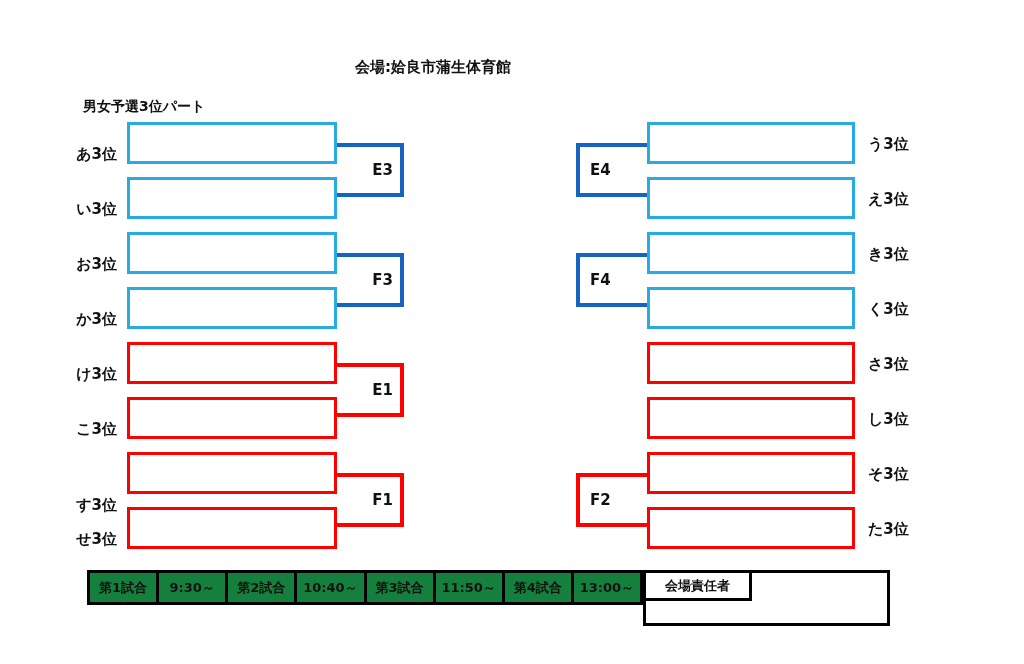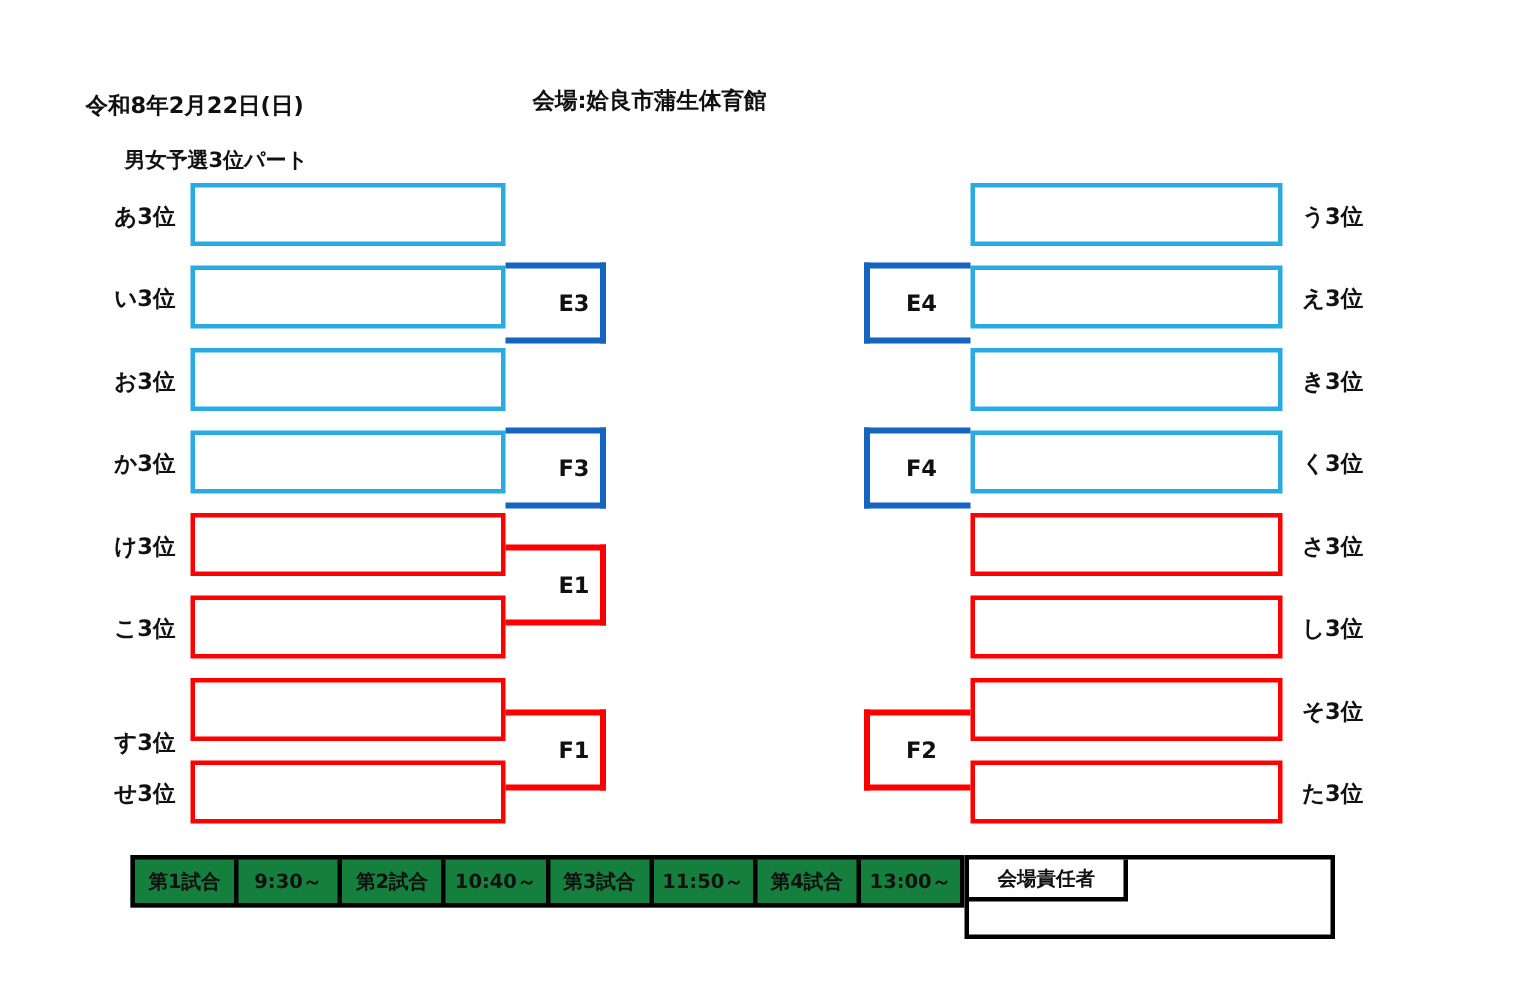--- a/index.html
+++ b/index.html
@@ -7,33 +7,33 @@
     position:relative;width:1024px;height:664px;background:#ffffff;
     font-family:"DejaVu Sans","Liberation Sans",sans-serif;
     font-weight:bold;color:#111;overflow:hidden;
   }
   .hdr{position:absolute;white-space:nowrap;}
   .date{left:57px;top:61px;font-size:15px;}
   .venue{left:355px;top:58px;font-size:15px;}
   .section{left:83px;top:98px;font-size:14px;}
 
   .seed{position:absolute;font-size:15px;height:18px;line-height:18px;white-space:nowrap;}
-  .seed.l{left:30px;width:87px;text-align:right;}
+  .seed.l{left:30px;width:87px;text-align:right;margin-top:10px;}
   .seed.r{left:868px;width:110px;text-align:left;}
 
   .slot{position:absolute;width:210px;height:42px;background:#fff;border:3px solid #000;box-sizing:border-box;}
   .slot.l{left:127px;}
   .slot.r{left:647px;width:208px;}
   .slot.cyan{border-color:var(--light-blue,#29ABE2);}
   .slot.red{border-color:var(--red,#FF0000);}
 
   .brk{position:absolute;height:54px;box-sizing:border-box;display:flex;align-items:center;}
   .brk.bl{left:337px;width:67px;border:4px solid #000;border-left:none;justify-content:flex-end;padding-right:7px;}
-  .brk.br{left:576px;width:71px;border:4px solid #000;border-right:none;justify-content:flex-start;padding-left:24px;}
-  .brk.blue{border-color:var(--dark-blue,#1565C0);margin-top:32px;}
+  .brk.br{left:576px;width:71px;border:4px solid #000;border-right:none;justify-content:flex-start;padding-left:10px;}
+  .brk.blue{border-color:var(--dark-blue,#1565C0);}
   .brk.red{border-color:var(--red,#FF0000);}
   .mcode{font-size:15px;white-space:nowrap;}
 
   .sched{position:absolute;left:87px;top:570px;width:556px;height:35px;display:flex;
          border:3px solid #000;box-sizing:border-box;background:#15803d;}
   .scell{flex:1;display:flex;align-items:center;justify-content:center;font-size:13px;
          border-left:3px solid #000;white-space:nowrap;}
   .scell:first-child{border-left:none;}
 
   .offi{position:absolute;left:643px;top:570px;width:247px;height:56px;
@@ -41,21 +41,20 @@
         display:grid;grid-template-columns:106px 1fr;grid-template-rows:1fr 1fr;}
   .ocell{display:flex;align-items:center;justify-content:center;font-size:13px;white-space:nowrap;}
   .olabel{border-right:3px solid #000;}
   .rt{border-top:3px solid #000;}
 </style>
 </head>
 <body>
 
 <div class="sheet">
 
-  <div class="hdr date">令和8年2月22日(日)</div>
   <div class="hdr venue">会場:姶良市蒲生体育館</div>
   <div class="hdr section">男女予選3位パート</div>
 
   <div class="seed l" style="top:135px">あ3位</div>
   <div class="seed l" style="top:190px">い3位</div>
   <div class="seed l" style="top:245px">お3位</div>
   <div class="seed l" style="top:300px">か3位</div>
   <div class="seed l" style="top:355px">け3位</div>
   <div class="seed l" style="top:410px">こ3位</div>
   <div class="seed l" style="top:486px">す3位</div>

